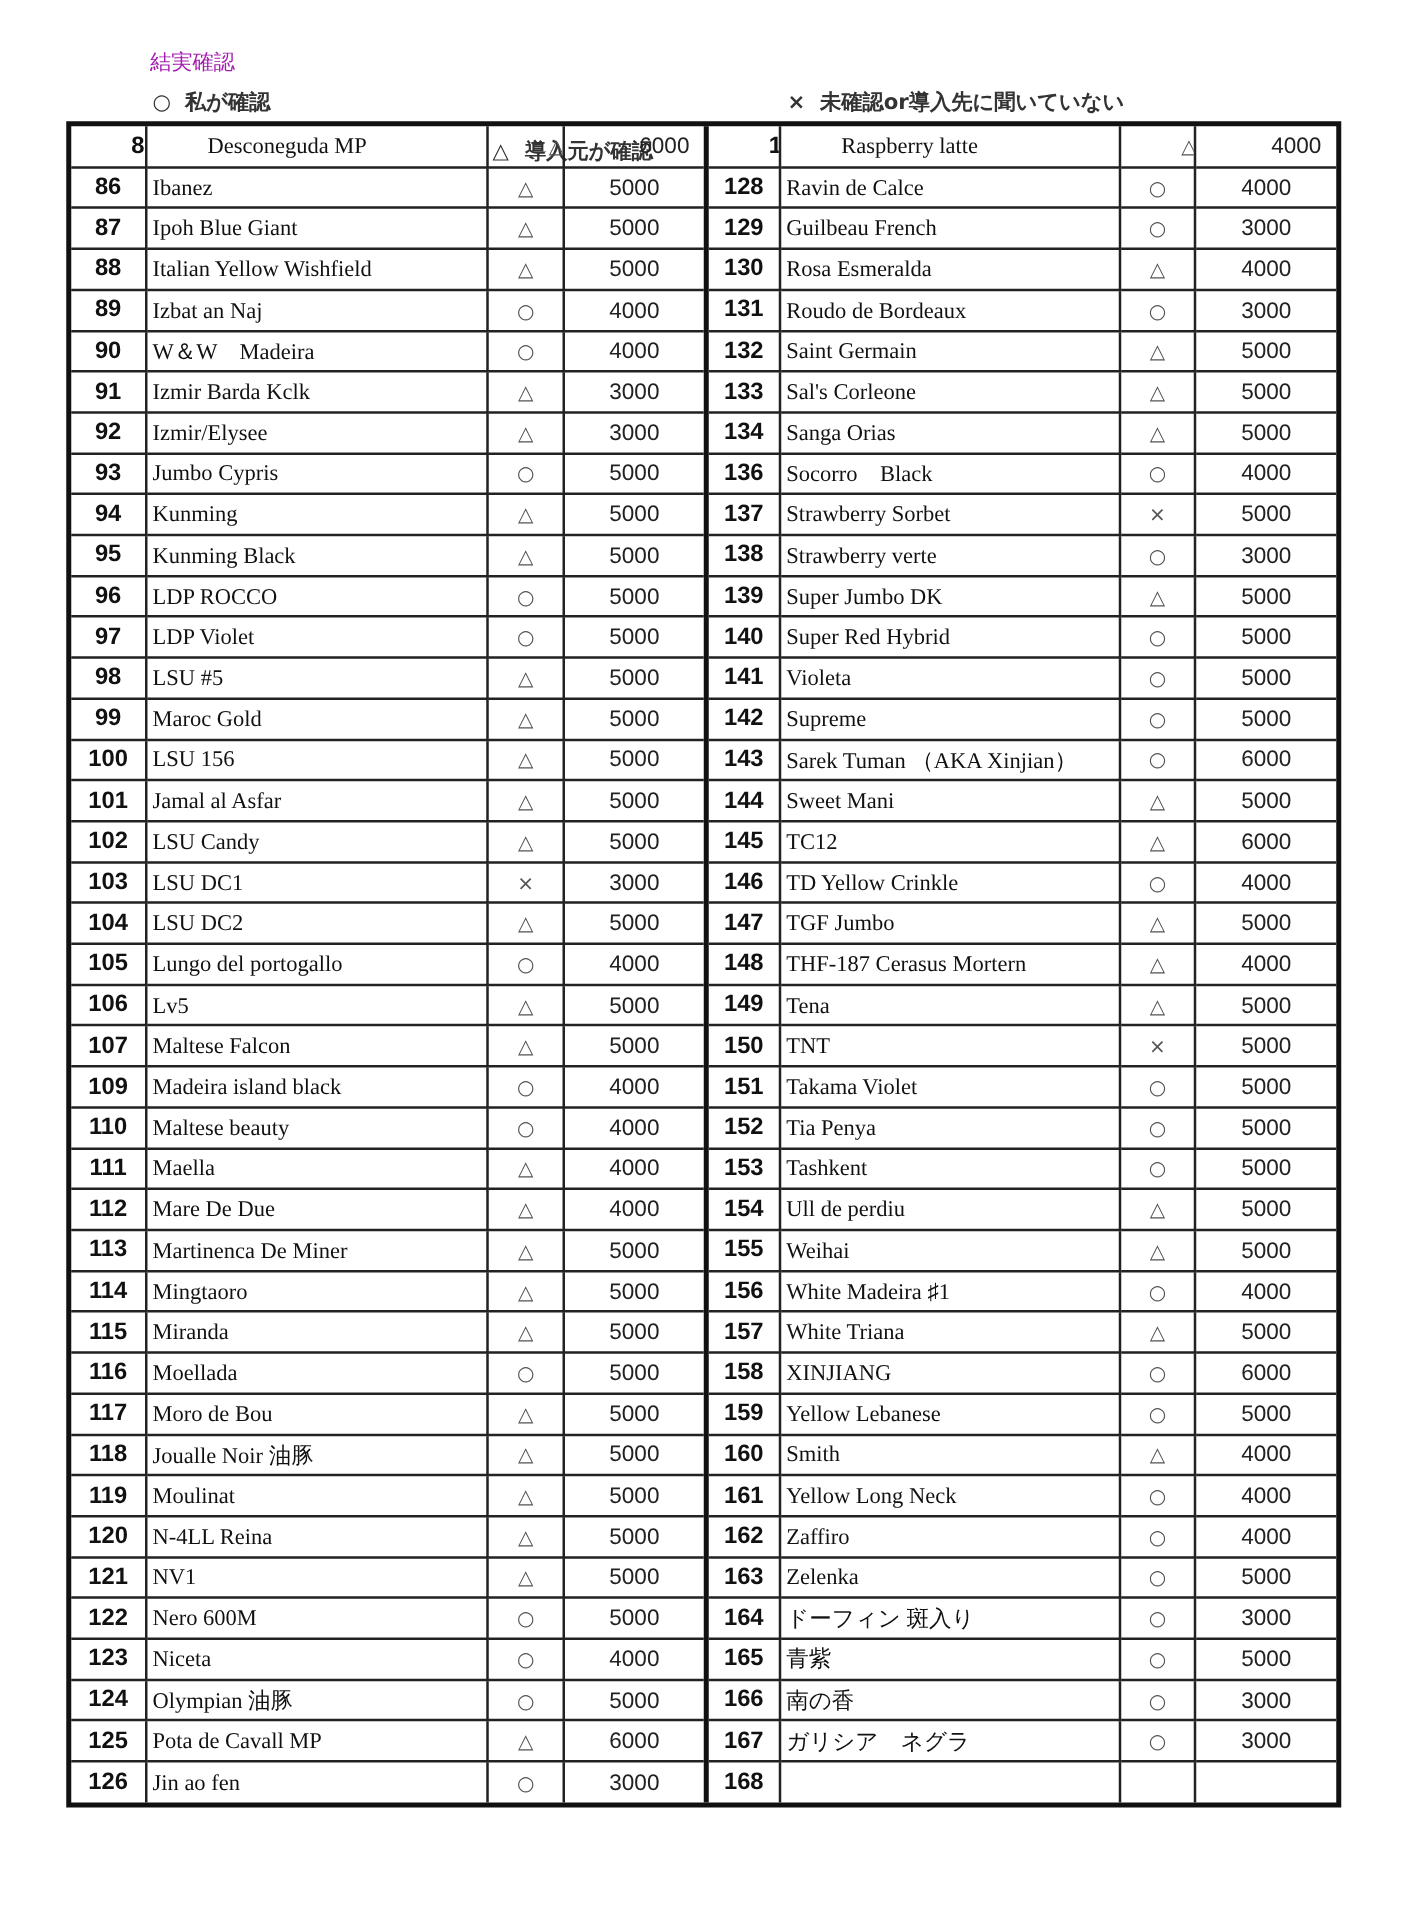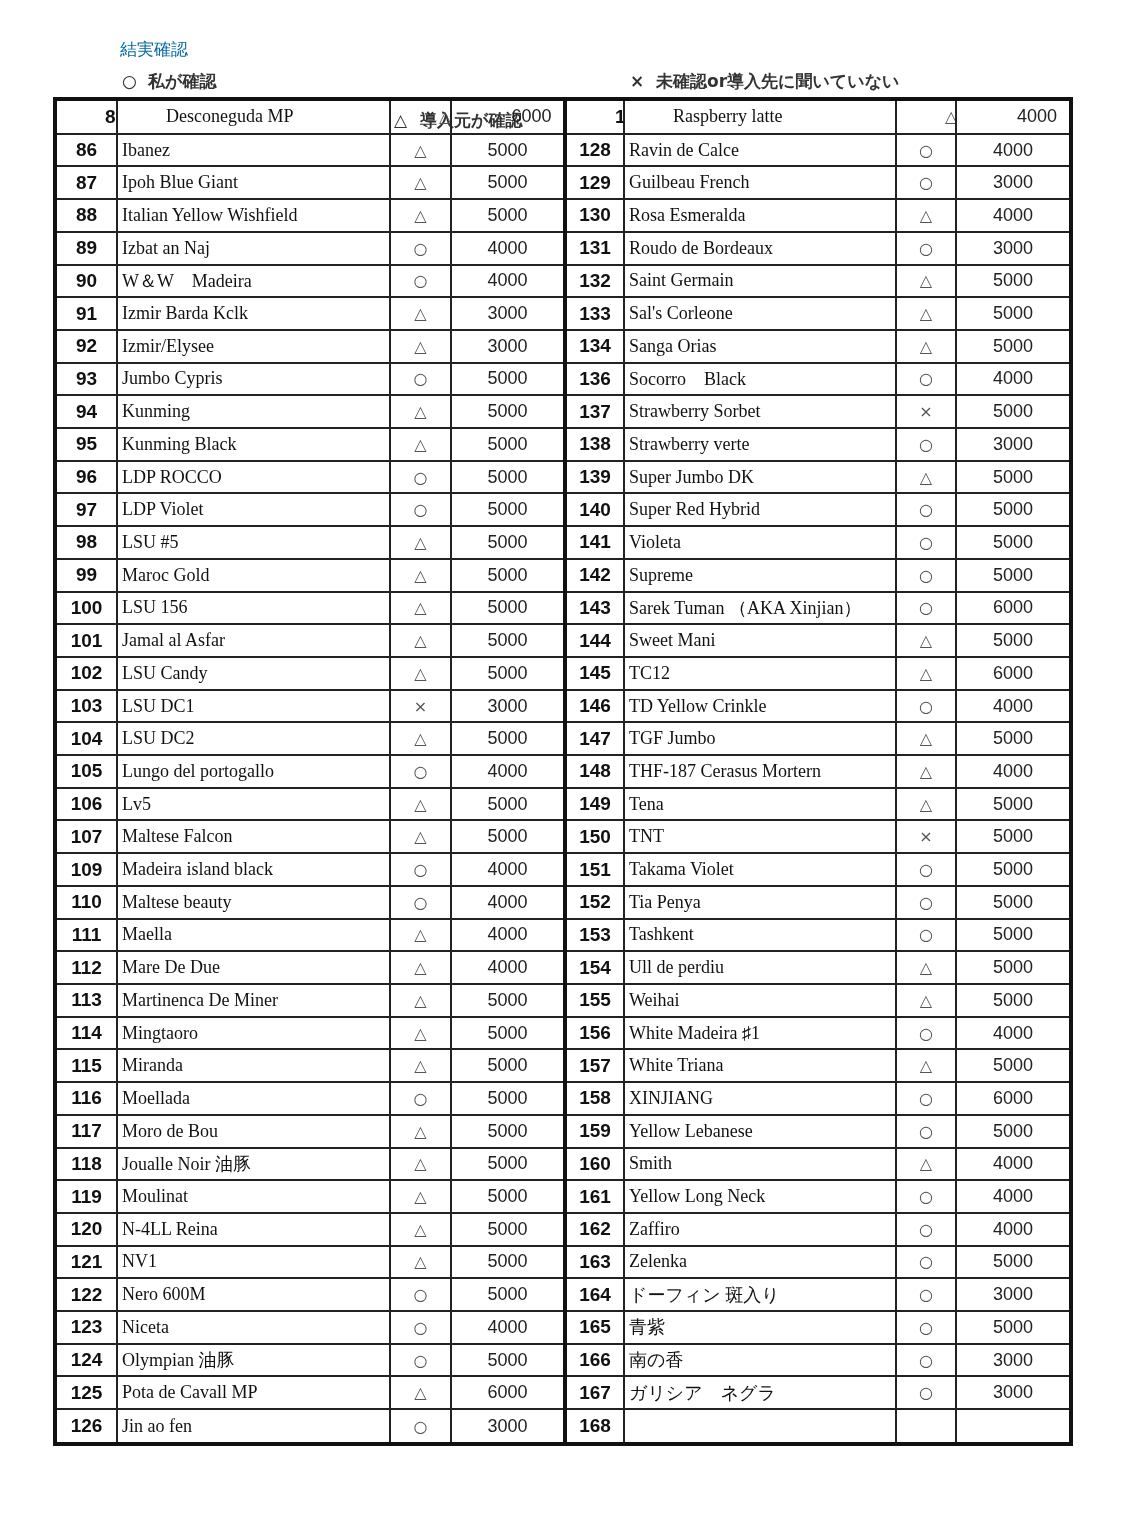--- a/index.html
+++ b/index.html
@@ -1,17 +1,17 @@
 <!DOCTYPE html>
 <html><head>
 <meta charset="utf-8">
 <style>
   html, body { margin: 0; padding: 0; background: #ffffff; }
   body { width: 1125px; height: 1532px; position: relative; overflow: hidden; color: #111; }
-  .title { position: absolute; left: 120px; top: 38px; font-family: "DejaVu Sans", sans-serif; font-size: 17px; color: #0369a1; }
+  .title { position: absolute; left: 120px; top: 38px; font-family: "DejaVu Sans", sans-serif; font-size: 17px; color: #a21caf; }
   .legend { position: absolute; top: 70px; left: 0; width: 1125px; height: 24px; font-family: "DejaVu Sans", sans-serif; font-size: 17px; color: #333; }
   .legend-item { position: absolute; top: 0; white-space: pre; font-weight: bold; }
   .legend-item .sym { display: inline-block; width: 26px; }
   .legend-item.l0 { left: 122px; }
   .legend-item.l1 { left: 394px; margin-top: 39px; }
   .legend-item.l2 { left: 630px; }
 
   .sheet { position: absolute; left: 53px; top: 97px; width: 1020px; height: 1349px; border: 4px solid #111; box-sizing: border-box; display: flex; }
   .half { height: 100%; box-sizing: border-box; }
   .half.left { width: 510px; border-right: 4px solid #111; }

